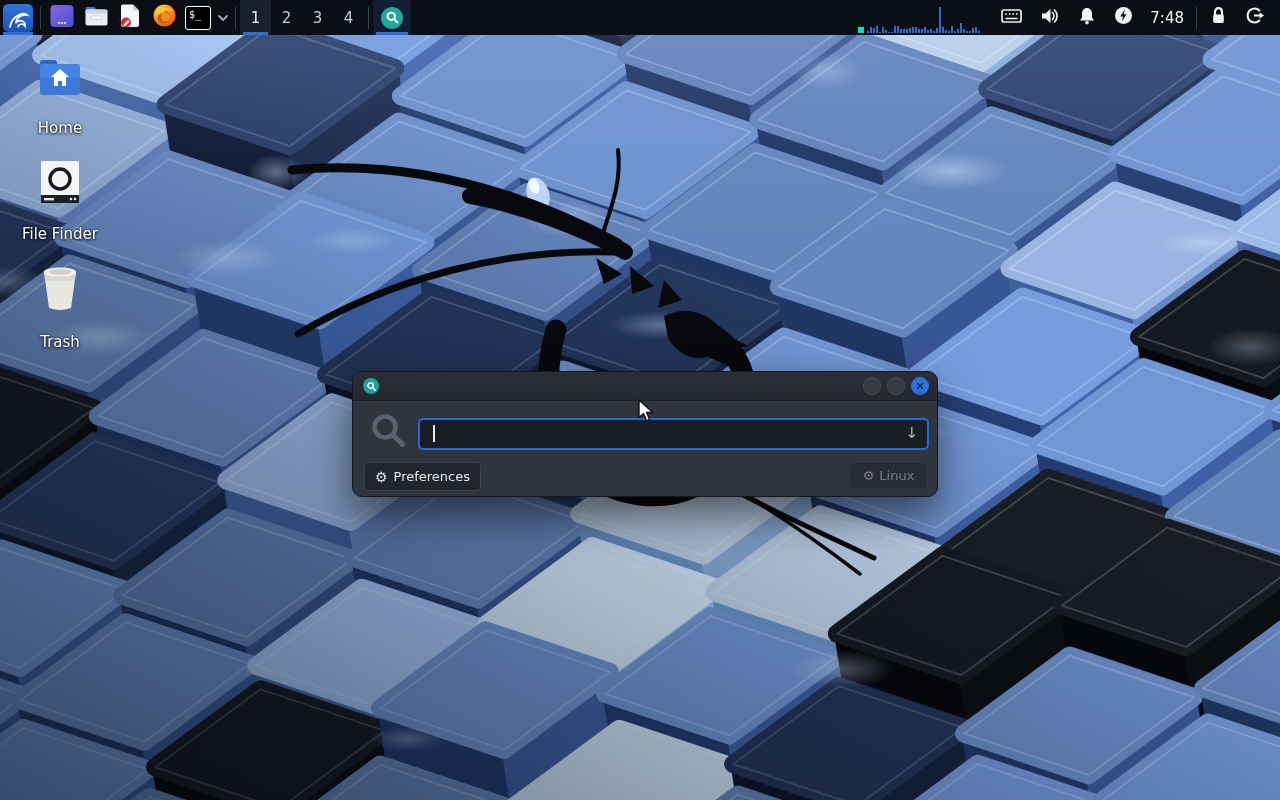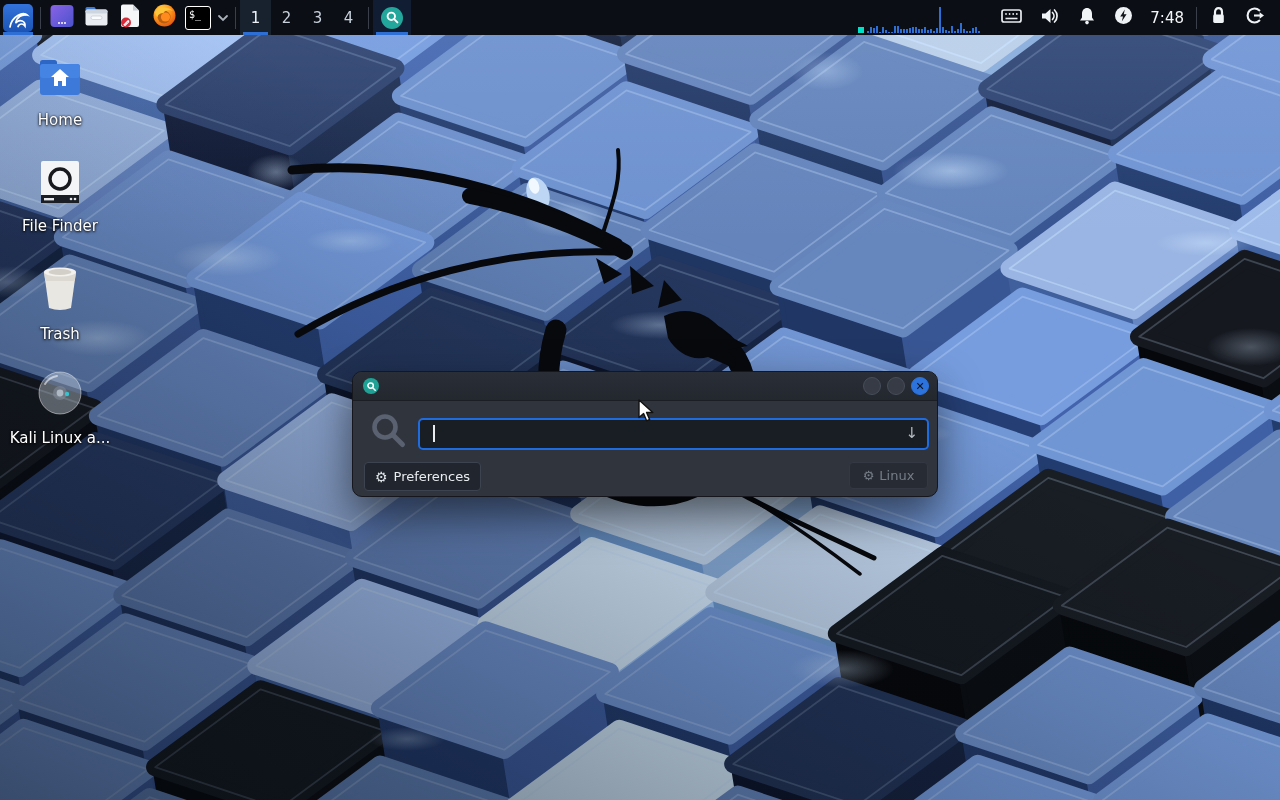--- a/index.html
+++ b/index.html
@@ -25,21 +25,21 @@
   .searchbtn{width:38px;background:rgba(46,111,214,0.16);}
   .teal-circle{width:22px;height:22px;border-radius:50%;background:#23a79c;
         display:flex;align-items:center;justify-content:center;}
   #cpu{width:124px;height:35px;position:relative;margin-left:auto;margin-right:10px;}
   .tico{padding:0 9px;height:35px;display:flex;align-items:center;}
   .clock{color:#f3f5f7;font-size:15px;padding:0 8px;}
   .endpad{width:6px;}
 
   
   .dicon{position:absolute;left:12px;width:96px;display:flex;flex-direction:column;
-         align-items:center;gap:9px;z-index:5;}
+         align-items:center;gap:17px;z-index:5;}
   .dlabel{color:#fff;font-size:15px;white-space:nowrap;
           text-shadow:0 1px 3px rgba(0,0,0,.95),0 0 2px rgba(0,0,0,.8);}
 
   
   .dialog{position:absolute;left:352px;top:371px;width:586px;height:126px;
           background:#30343d;border-radius:10px;border:1px solid #15171c;
           box-shadow:0 18px 42px rgba(0,0,0,.55);z-index:20;box-sizing:border-box;}
   .titlebar{height:28px;background:linear-gradient(#2a2e37,#23272e);
           border-radius:9px 9px 0 0;display:flex;align-items:center;position:relative;
           border-bottom:1px solid #1b1e24;}
@@ -985,33 +985,20 @@
       <svg width="44" height="48" viewBox="0 0 44 48">
         <path d="M6 8 L38 8 L33 44 Q22 48 11 44 Z" fill="#e9e7e2"></path>
         <path d="M6 8 L38 8 L36.7 17 L7.3 17 Z" fill="#dcd9d3"></path>
         <ellipse cx="22" cy="8" rx="16" ry="4.6" fill="#f3f1ed"></ellipse>
         <ellipse cx="22" cy="8" rx="11.5" ry="3" fill="#d2cfc8"></ellipse>
       </svg>
     </span>
     <span class="dlabel">Trash</span>
   </div>
 
-  <div class="dicon" style="top:370px;">
-    <span>
-      <svg width="46" height="46" viewBox="0 0 46 46">
-        <circle cx="23" cy="23" r="21" fill="rgba(210,220,232,0.38)"></circle>
-        <circle cx="23" cy="23" r="21" fill="none" stroke="rgba(255,255,255,0.45)" stroke-width="1"></circle>
-        <circle cx="23" cy="23" r="7" fill="rgba(130,140,155,0.55)"></circle>
-        <circle cx="23" cy="23" r="3.4" fill="rgba(190,200,214,0.8)"></circle>
-        <path d="M8 14 A17 17 0 0 1 20 6" stroke="rgba(255,255,255,0.55)" stroke-width="2" fill="none" stroke-linecap="round"></path>
-        <circle cx="30" cy="24" r="2.2" fill="#35c3cf"></circle>
-      </svg>
-    </span>
-    <span class="dlabel">Kali Linux a...</span>
-  </div>
 
 
   <div class="dialog">
     <div class="titlebar">
       <span class="tb-icon">
         <span class="tb-circle">
           <svg width="11" height="11" viewBox="0 0 11 11">
             <circle cx="4.6" cy="4.6" r="2.7" fill="none" stroke="#fff" stroke-width="1.5"></circle>
             <line x1="6.7" y1="6.7" x2="9.2" y2="9.2" stroke="#fff" stroke-width="1.5" stroke-linecap="round"></line>
           </svg>

